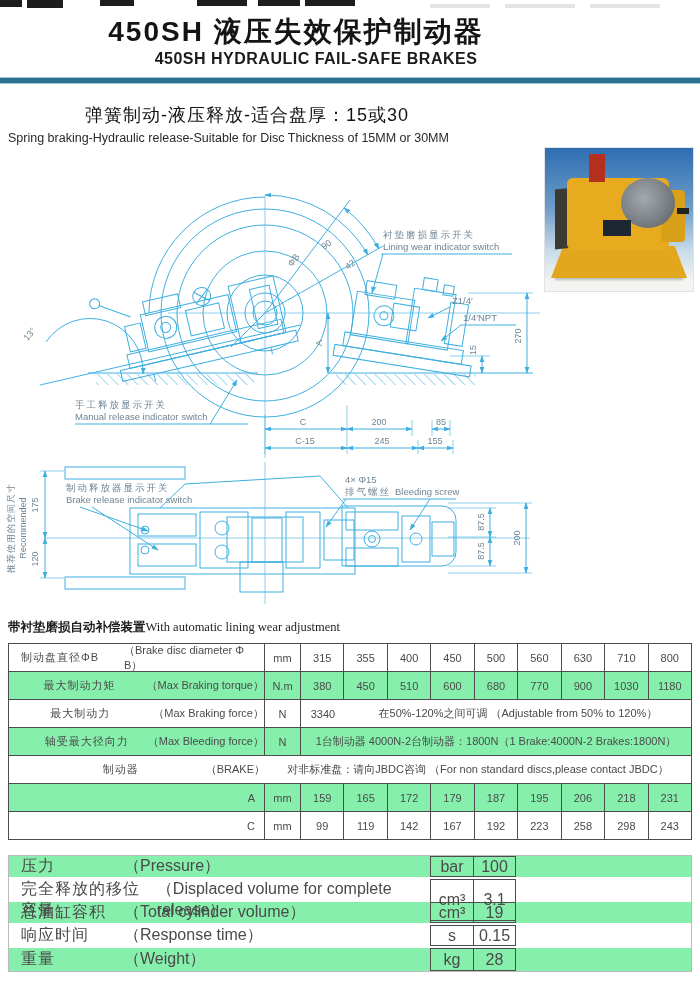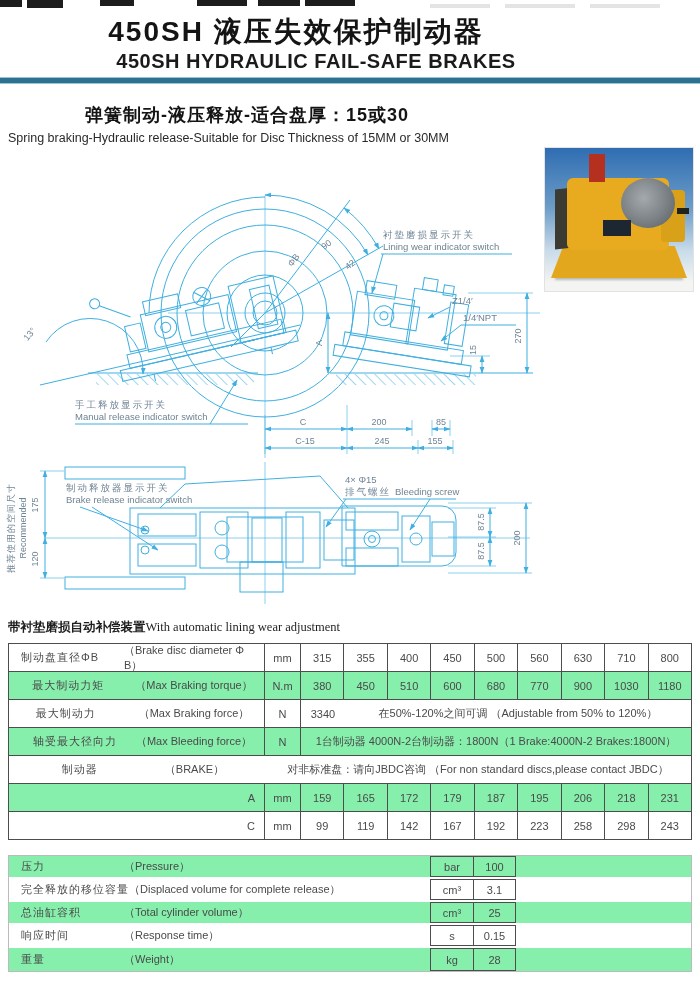--- a/index.html
+++ b/index.html
@@ -6,23 +6,23 @@
   html,body{width:700px;height:995px}
   body{position:relative;background:#fff;font-family:"Liberation Sans",sans-serif;overflow:hidden;color:#222}
   .abs{position:absolute}
 
   
   .frag{position:absolute;background:#1d1d1d}
   .frag.light{background:#e4e4e4}
 
   
   .title-zh{top:13px;left:0;width:592px;text-align:center;font-size:28px;font-weight:bold;color:#141414;letter-spacing:2px}
-  .title-en{top:50px;left:0;width:632px;text-align:center;font-size:20px;font-weight:bold;color:#1b1b1b;letter-spacing:.5px}
+  .title-en{top:50px;left:0;width:632px;text-align:center;font-size:16px;font-weight:bold;color:#1b1b1b;letter-spacing:.5px}
   .rule{top:77px;left:0;width:700px;height:7px;background:#2d7191;border-top:1px solid #9cc3d4;border-bottom:1px solid #9cc3d4}
-  .feature-zh{top:103px;left:85px;font-size:18px;font-weight:bold;color:#141414;letter-spacing:1px}
+  .feature-zh{top:103px;left:85px;font-size:18px;font-weight:normal;color:#141414;letter-spacing:1px}
   .feature-en{top:131px;left:8px;font-size:12.5px;color:#2a2a2a}
 
   
   .photo{top:148px;left:545px;width:148px;height:143px;background:linear-gradient(180deg,#2f6db2 0%,#6d9dc8 42%,#c9dcea 72%,#f4f4f2 94%);outline:1px solid #e2e2e2;overflow:hidden}
   .photo div{position:absolute}
   .m-base{left:6px;top:98px;width:136px;height:32px;background:#e3a71d;clip-path:polygon(9% 0,91% 0,100% 100%,0 100%)}
   .m-shadow{left:10px;top:124px;width:128px;height:8px;background:#b9bcb9;filter:blur(1px)}
   .m-dark{left:10px;top:40px;width:28px;height:60px;background:#3c3b33;transform:skewY(-6deg)}
   .m-body{left:22px;top:30px;width:102px;height:72px;background:#e8ab20;border-radius:6px}
   .m-arm{left:116px;top:42px;width:24px;height:52px;background:#d9a01a;border-radius:4px}
@@ -43,28 +43,28 @@
   .note .zh{font-weight:600;}
 
   
   .spec{top:643px;left:8px;width:684px;border-top:1px solid #4d4d4d;border-left:1px solid #4d4d4d;font-size:11px;color:#4a4a4a}
   .srow{display:grid;height:28px}
   .r-std{grid-template-columns:256px 36px repeat(9,1fr)}
   .r-force{grid-template-columns:256px 36px 44px 1fr}
   .r-merge{grid-template-columns:256px 36px 1fr}
   .r-brake{grid-template-columns:256px 1fr}
   .srow>div{border-right:1px solid #4d4d4d;border-bottom:1px solid #4d4d4d;display:flex;align-items:center;justify-content:center;text-align:center;overflow:hidden}
-  .srow>.lab{justify-content:center;padding-left:12px;text-align:left}
+  .srow>.lab{justify-content:flex-end;padding-left:12px;text-align:left}
   .lab .zh{display:inline-block;min-width:103px;letter-spacing:1px}
   .srow>.lab-end{justify-content:flex-end;padding-right:9px}
   .nb{border-right:none !important}
   .blue{background:#86efac}
 
   
-  .hyd{top:855px;left:8px;width:684px;border:1px solid #bbb;font-size:11px;color:#4a4a4a}
+  .hyd{top:855px;left:8px;width:684px;border:1px solid #bbb;font-size:16px;color:#4a4a4a}
   .brow{display:grid;grid-template-columns:421px 43px 43px 1fr;height:23px;border-bottom:2px solid #fff}
   .brow:last-child{border-bottom:none}
   .brow>div{display:flex;align-items:center}
   .brow .bl{padding-left:12px}
   .bl .zh{display:inline-block;min-width:103px;letter-spacing:1px}
   .brow .u{justify-content:center;border:1px solid #4d4d4d;border-right:none}
   .brow .v{justify-content:center;border:1px solid #4d4d4d}
 </style>
 </head>
 <body>
@@ -418,21 +418,21 @@
     <div class="u">cm³</div>
     <div class="v">3.1</div>
     <div></div>
   </div>
   <div class="brow blue">
     <div class="bl">
         <span class="zh">总油缸容积</span>
         <span>（Total cylinder volume）</span>
       </div>
     <div class="u">cm³</div>
-    <div class="v">25</div>
+    <div class="v">19</div>
     <div></div>
   </div>
   <div class="brow">
     <div class="bl">
         <span class="zh">响应时间</span>
         <span>（Response time）</span>
       </div>
     <div class="u">s</div>
     <div class="v">0.15</div>
     <div></div>

